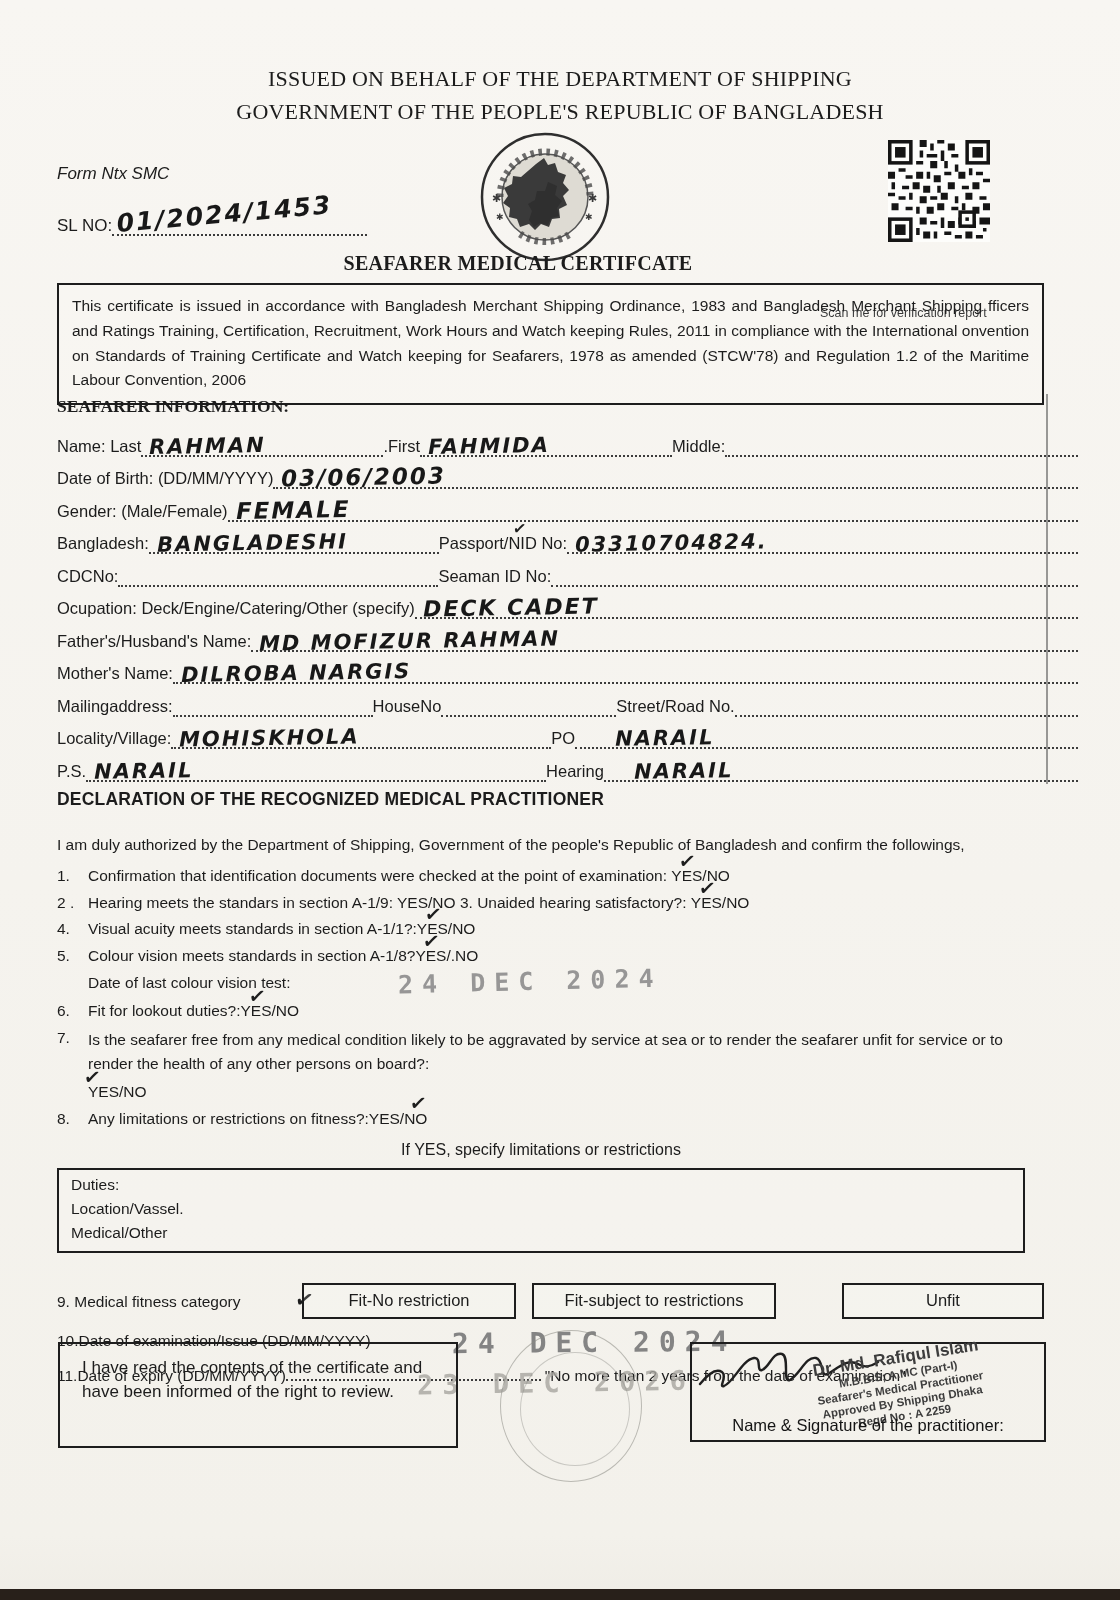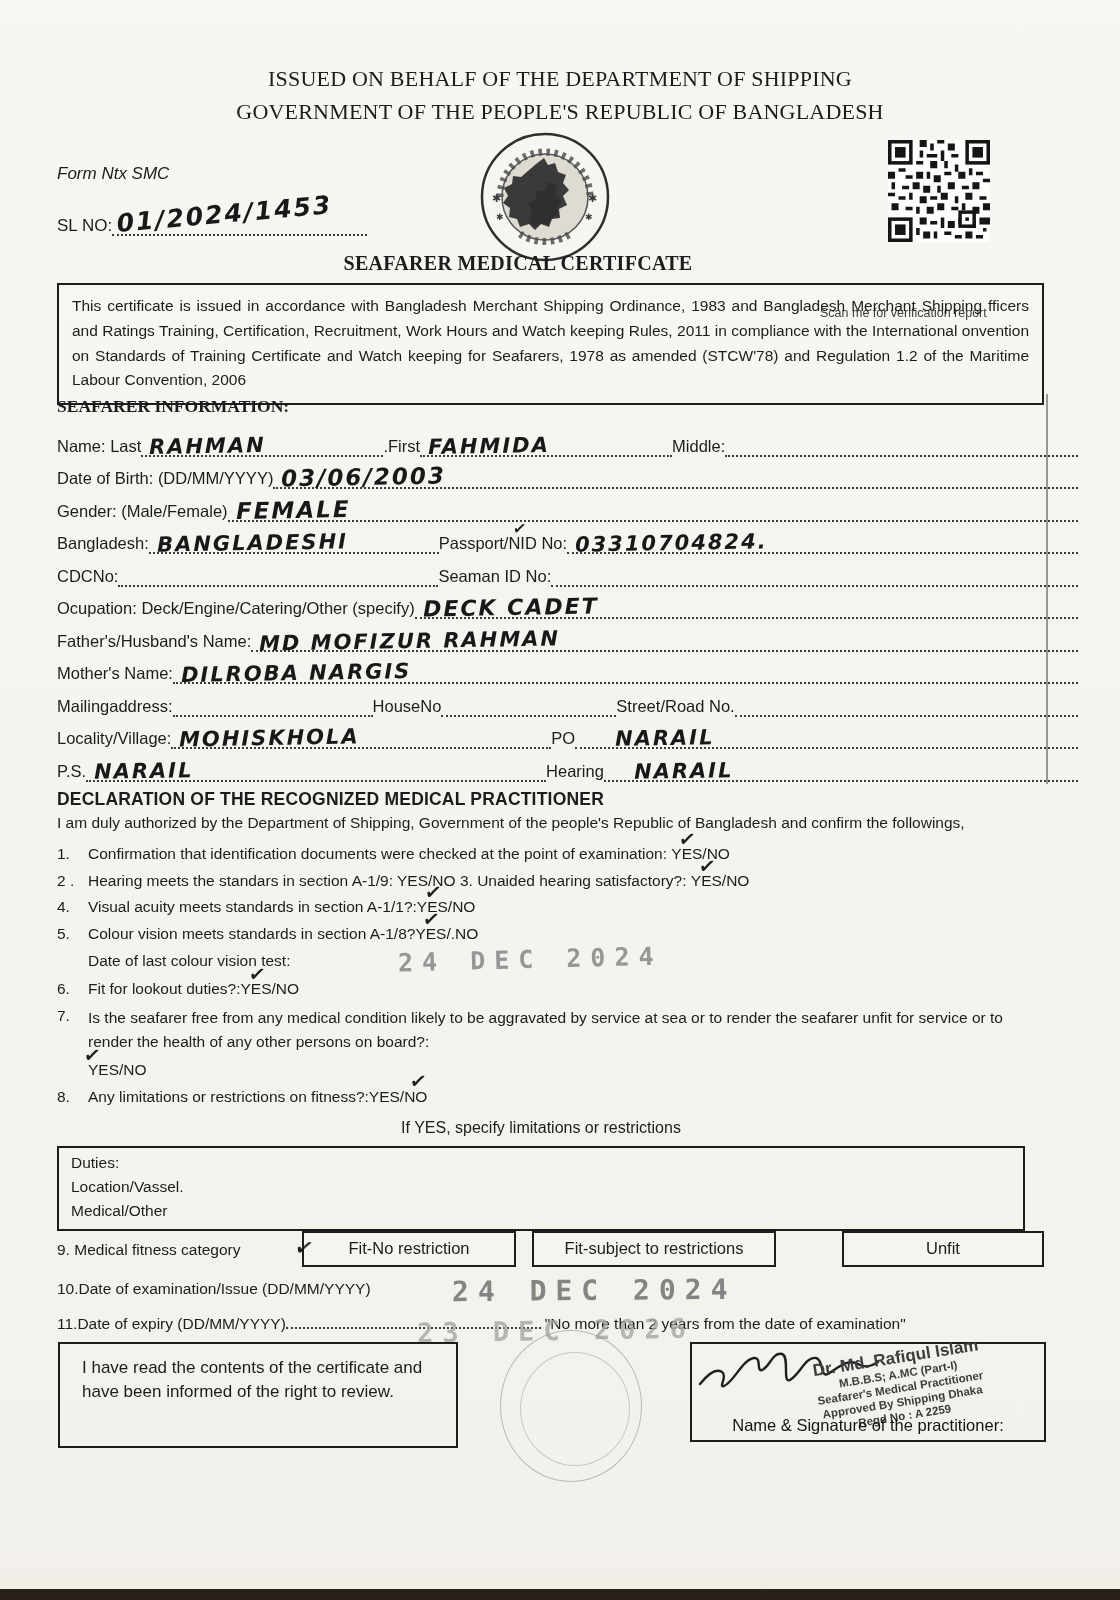--- a/index.html
+++ b/index.html
@@ -27,34 +27,34 @@
   .sec-title{position:absolute;left:57px;top:396px;font-family:"Liberation Serif",serif;font-weight:bold;font-size:17.5px;}
   .rows{position:absolute;left:57px;top:424px;width:1021px;}
   .row{display:flex;align-items:flex-end;height:32.5px;font-size:16.5px;}
   .lbl{white-space:nowrap;padding-bottom:1px;position:relative;}
   .fill{border-bottom:2px dotted #3c3c3c;height:24px;position:relative;}
   .grow{flex:1 1 auto;}
   .hw-val{position:absolute;left:8px;bottom:-3px;font-size:21px;transform:rotate(-1deg);}
   .vline{position:absolute;left:1046px;top:394px;width:2px;height:390px;background:#4a4a4a;opacity:.55;}
   .chk{position:absolute;font-size:20px;font-weight:bold;color:#1d1d1d;transform:rotate(8deg);line-height:1;}
   .decl{position:absolute;left:57px;top:788px;width:968px;font-size:15.5px;line-height:1.32;}
-  .decl-title{font-weight:bold;font-size:17.5px;letter-spacing:.2px;margin-bottom:2px;}
+  .decl-title{font-weight:bold;font-size:17.5px;letter-spacing:.2px;margin-bottom:24px;}
   .decl-intro{margin-bottom:10px;width:955px;}
   .li{display:flex;margin-bottom:6.5px;}
   .li-num{flex:0 0 31px;}
   .li-text{flex:1;}
   .yesno{position:relative;display:inline-block;}
   .yesno .chk{top:-15px;left:8px;}
   .yesno.on-no .chk{left:41px;top:-16px;}
   .subline{margin:2px 0 7px 31px;position:relative;}
   .stamp{font-family:"DejaVu Sans Mono",monospace;font-weight:bold;color:#8d8d8d;letter-spacing:9px;white-space:nowrap;}
   .stamp-colour{position:absolute;left:310px;top:-8px;font-size:25px;transform:rotate(-1.5deg);opacity:.9;}
   .yes-line{margin:0 0 6px 31px;}
   .if-yes{text-align:center;margin:10px 0 8px 0;font-size:16px;}
-  .duties-box{border:2px solid #1d1d1d;padding:3px 0 6px 12px;margin-bottom:0;background:rgba(255,255,255,.1);}
+  .duties-box{border:2px solid #1d1d1d;padding:3px 0 6px 12px;margin-bottom:30px;background:rgba(255,255,255,.1);}
   .duties-box div{line-height:1.55;}
   .fit-row{position:relative;height:40px;margin-bottom:8px;}
   .fit-label{position:absolute;left:0;top:9px;}
   .fit-chk{position:absolute;left:238px;top:2px;font-size:22px;font-weight:bold;transform:rotate(12deg);}
   .fit-box{position:absolute;top:0;height:32px;border:2px solid #1d1d1d;display:flex;align-items:center;
     justify-content:center;font-size:16.5px;background:rgba(255,255,255,.15);}
   .fit-box1{left:245px;width:210px;}
   .fit-box2{left:475px;width:240px;}
   .fit-box3{left:785px;width:198px;}
   .date-line{position:relative;height:30px;margin-bottom:2px;}

